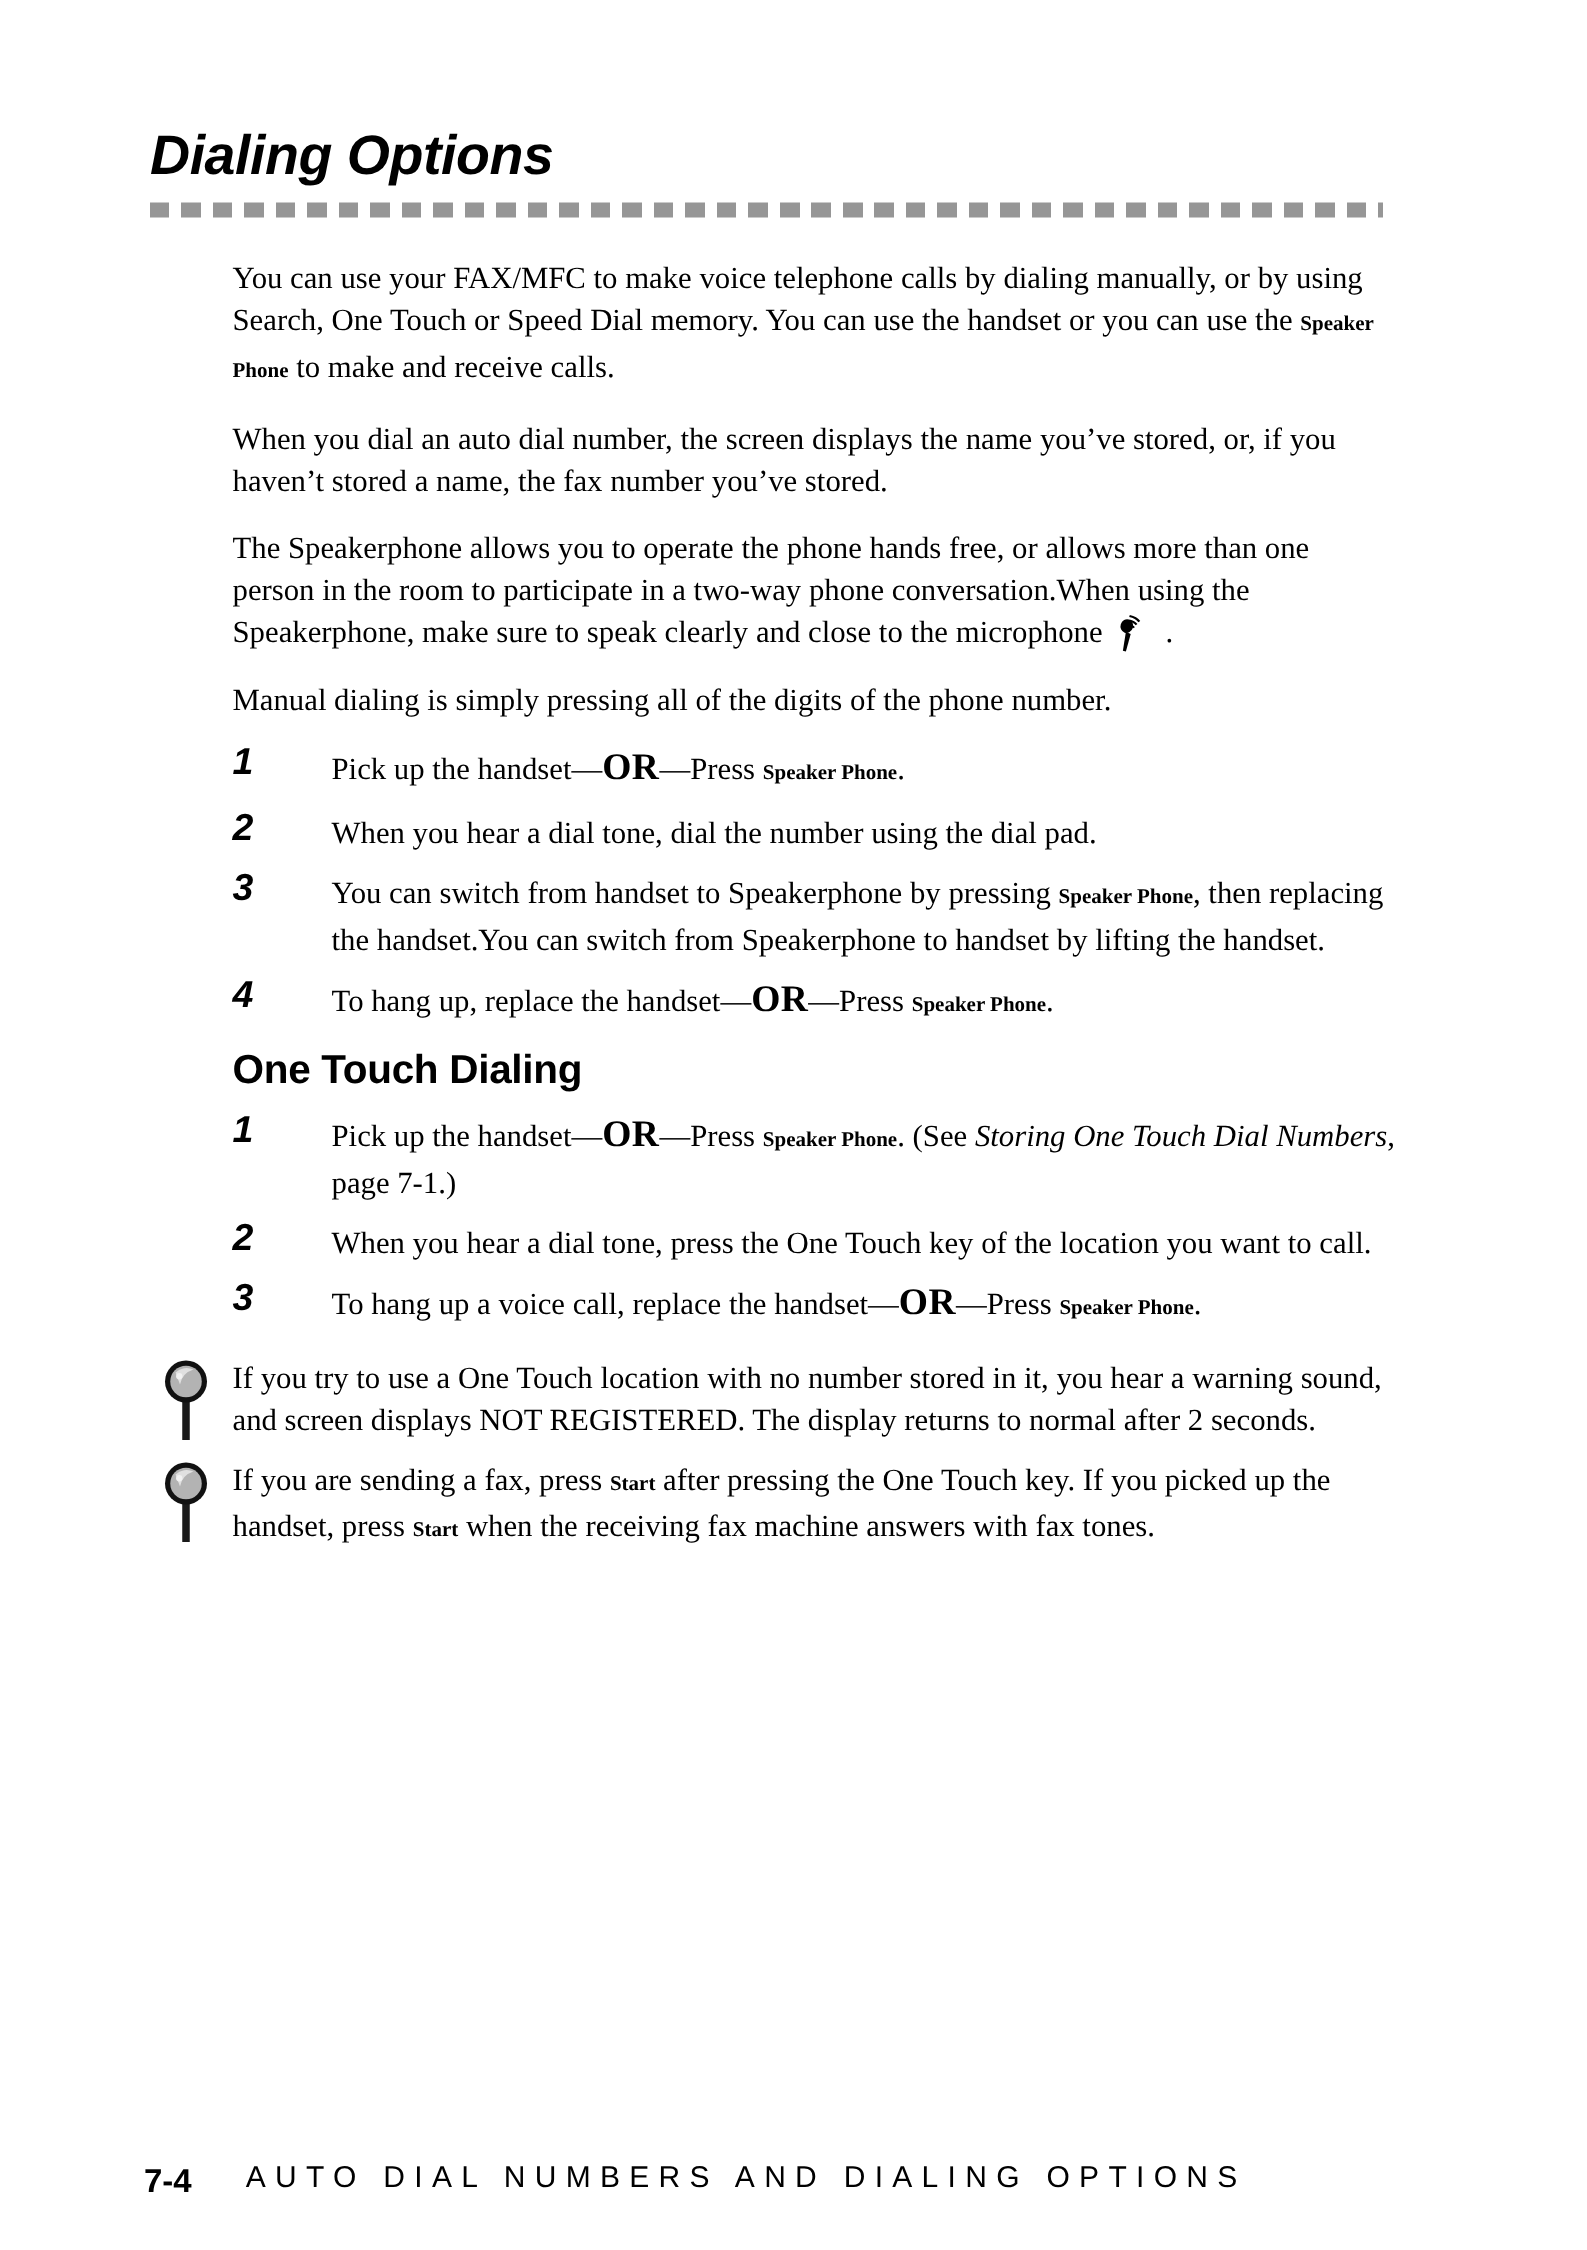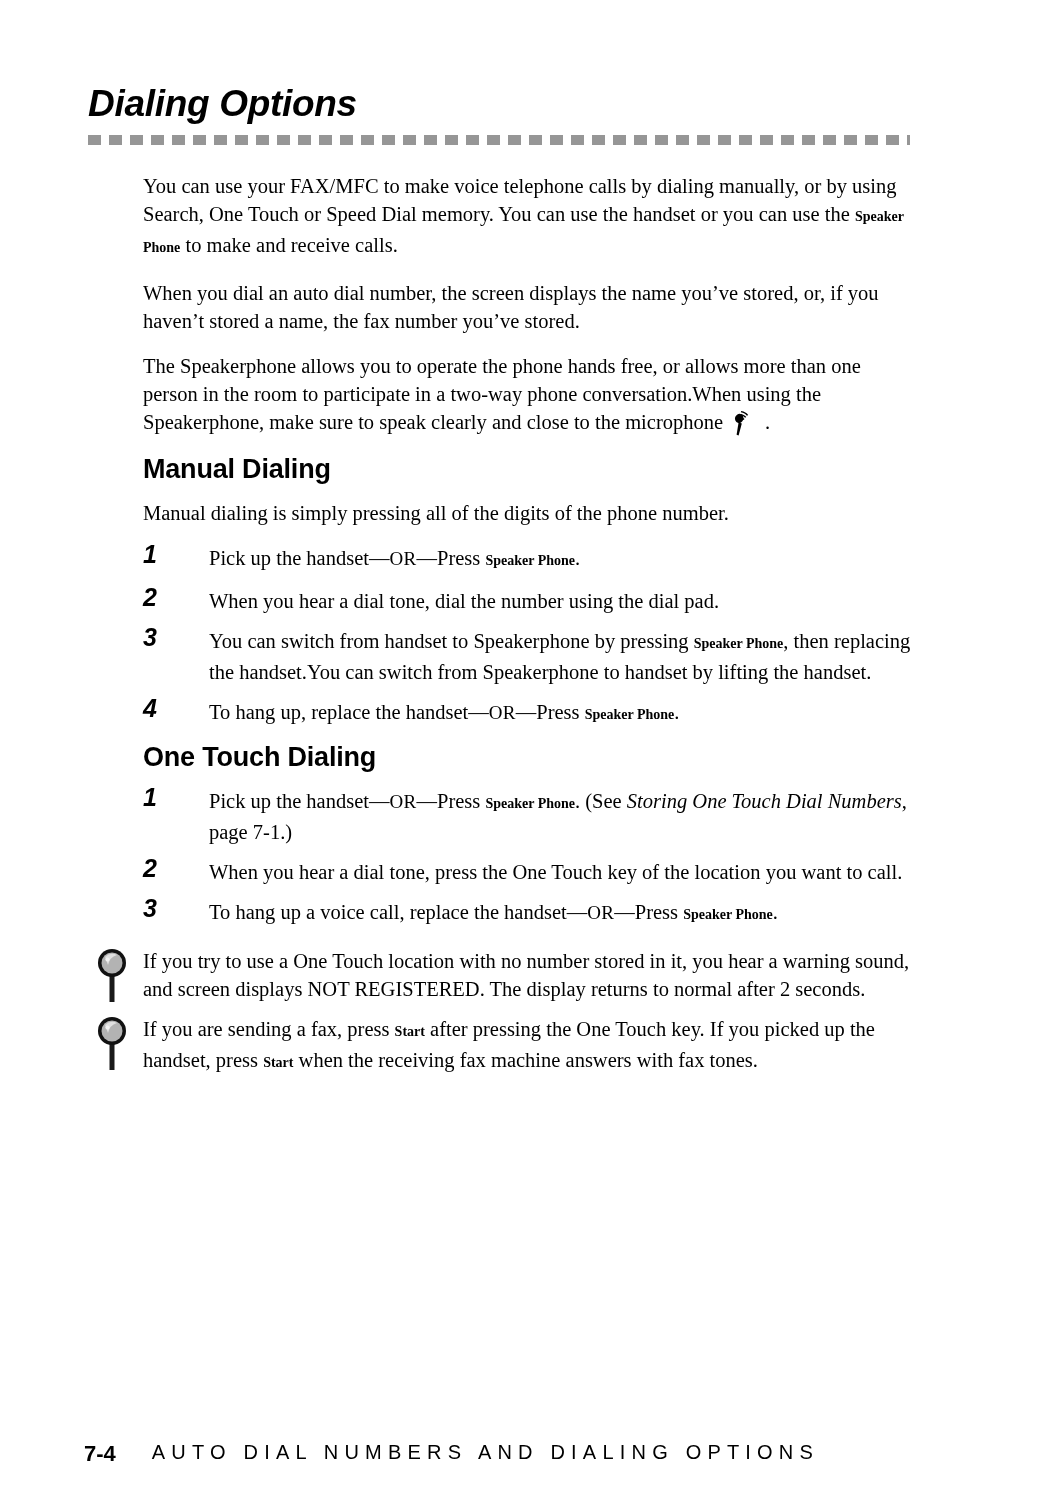--- a/index.html
+++ b/index.html
@@ -11,21 +11,21 @@
     width: 1058px;
     height: 1500px;
     position: relative;
     font-family: "Liberation Serif", serif;
     color: #000000;
     overflow: hidden;
   }
 
   .page {
     position: absolute;
-    left: 0; top: 0;
+    left: 12px; top: 0;
     width: 854px;
     height: 1500px;
   }
 
   
   .title-block {
     position: absolute;
     left: 88px;
     top: 82px;
     width: 830px;
@@ -68,22 +68,22 @@
     text-align: left;
   }
 
   .bold-key {
     font-family: Liberation Serif, serif;
     font-weight: bold;
     font-size: 14px;
   }
   .or-key {
     font-family: "Liberation Serif", serif;
-    font-weight: normal;
-    font-size: 19px;
+    font-weight: bold;
+    font-size: 25px;
     letter-spacing: 0.3px;
   }
   .ital {
     font-style: italic;
   }
 
   
   .mic-icon {
     display: inline-block;
     vertical-align: -7px;
@@ -195,21 +195,20 @@
         <g fill="#000000">
           <ellipse cx="8.2" cy="8.4" rx="4.2" ry="4.6" transform="rotate(18 8.2 8.4)"></ellipse>
           <path d="M7.6 12.2 L10.8 13.6 L7.6 25.4 L5.6 24.8 Z"></path>
           <path d="M10.2 1.0 C13.4 1.6 15.8 3.0 17.2 5.0 L15.9 5.8 C14.7 4.1 12.6 2.9 9.8 2.3 Z"></path>
           <path d="M10.0 4.0 C12.4 4.5 14.2 5.5 15.3 7.0 L14.1 7.8 C13.2 6.6 11.7 5.7 9.6 5.3 Z"></path>
           <path d="M9.8 7.0 C11.5 7.4 12.8 8.1 13.6 9.1 L12.4 9.9 C11.8 9.1 10.8 8.5 9.4 8.2 Z"></path>
         </g>
       </svg></span><span>.</span>
     </p>
 
-    <h2 class="section sp-before-heading">Manual Dialing</h2>
     <p class="body">Manual dialing is simply pressing all of the digits of the phone number.</p>
 
     <div class="steps" id="manual-steps">
         <div class="step"><span class="step-num">1</span><span class="step-body"><span>Pick up the handset—</span><span class="or-key">OR</span><span>—Press </span><span class="bold-key">Speaker Phone</span><span>.</span></span></div>
         <div class="step"><span class="step-num">2</span><span class="step-body"><span>When you hear a dial tone, dial the number using the dial pad.</span></span></div>
         <div class="step"><span class="step-num">3</span><span class="step-body"><span>You can switch from handset to Speakerphone by pressing </span><span class="bold-key">Speaker Phone</span><span>, then replacing the handset.You can switch from Speakerphone to handset by lifting the handset.</span></span></div>
         <div class="step"><span class="step-num">4</span><span class="step-body"><span>To hang up, replace the handset—</span><span class="or-key">OR</span><span>—Press </span><span class="bold-key">Speaker Phone</span><span>.</span></span></div>
       </div>
 
     <h2 class="section sp-before-heading">One Touch Dialing</h2>

